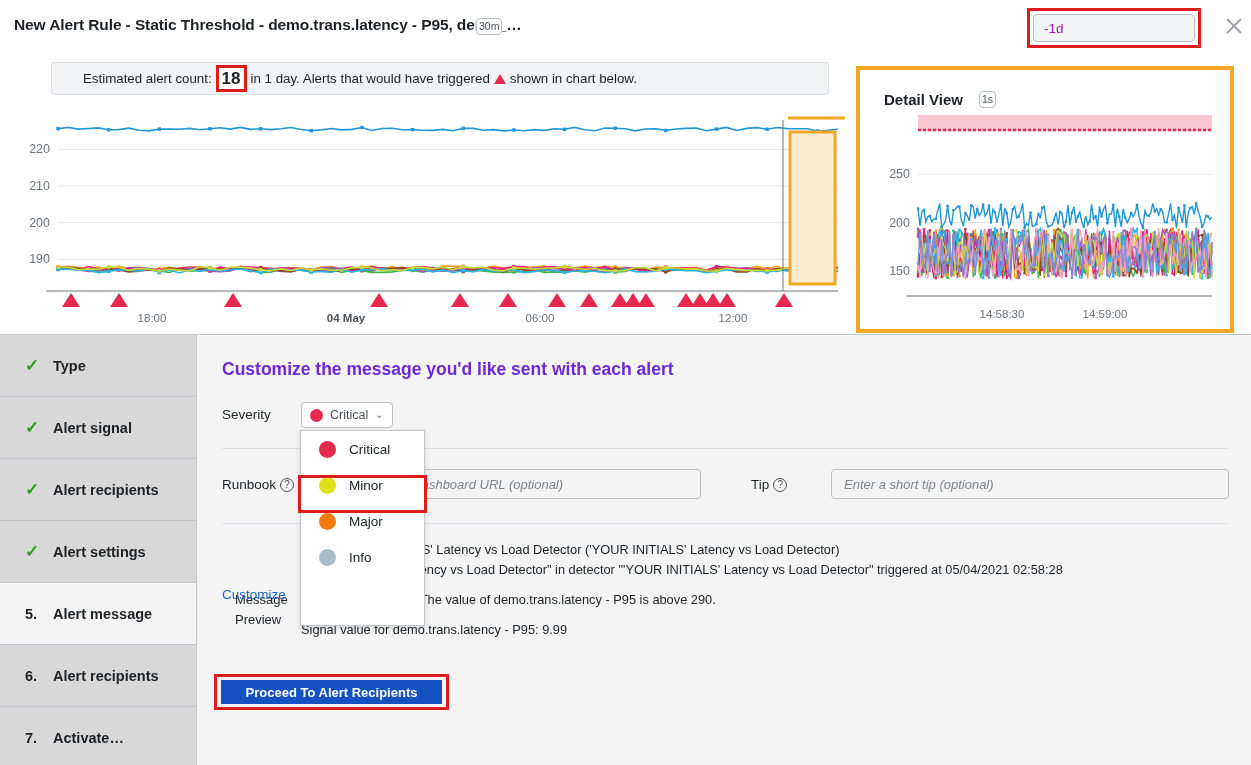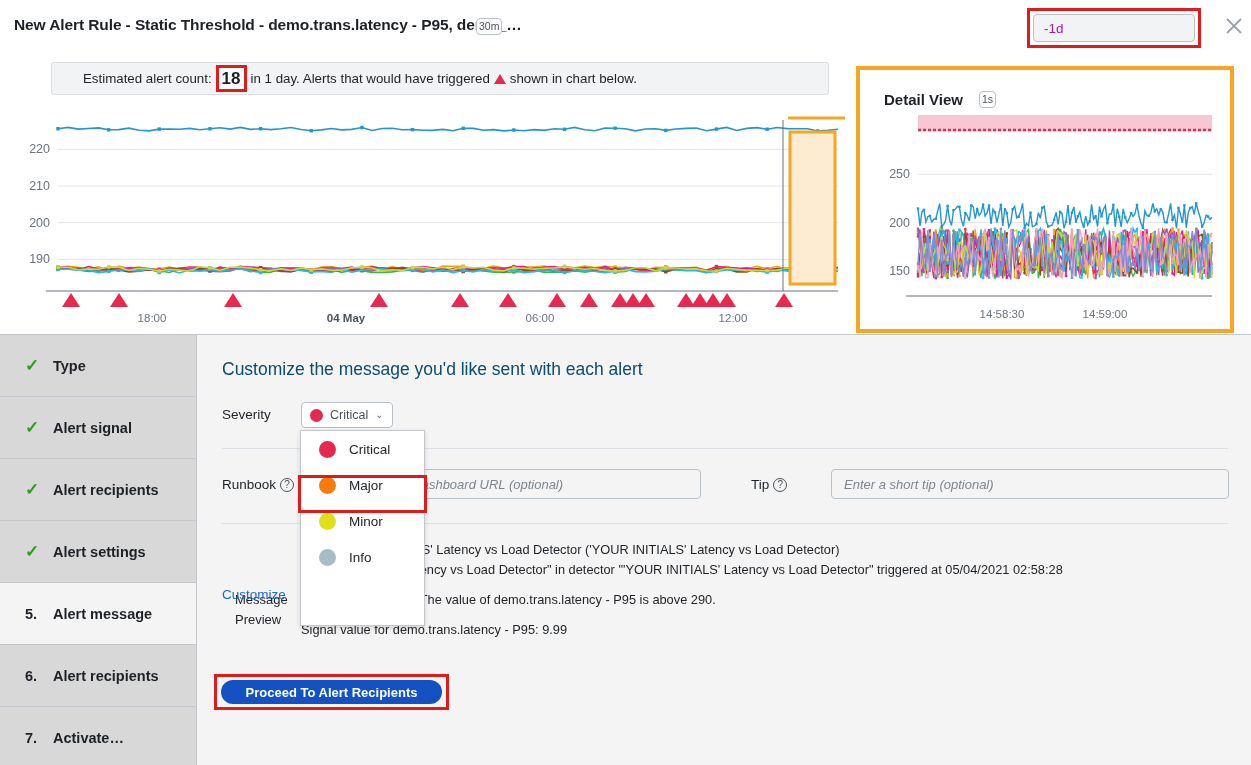--- a/index.html
+++ b/index.html
@@ -106,21 +106,21 @@
   }
   .step-num { width: 20px; margin-right: 8px; font-weight: 700; }
 
   
   .main {
     position: absolute; left: 196px; top: 334px; width: 1055px; height: 431px;
     background: #f4f4f4; border-top: 1px solid #c3c6ca; border-left: 1px solid #c3c6ca;
   }
   .main-title {
     position: absolute; left: 25px; top: 24px;
-    font-size: 17.5px; font-weight: 400; color: #0c4a6e;
+    font-size: 17.5px; font-weight: 700; color: #6d28d9;
   }
   .row-label {
     position: absolute; font-size: 13.5px; color: #1d2126;
   }
 
   .sev-button {
     position: absolute; left: 104px; top: 67px; height: 26px;
     background: #fff; border: 1px solid #b9bfc7; border-radius: 4px;
     display: flex; align-items: center; gap: 7px; padding: 0 8px;
     cursor: pointer;
@@ -157,21 +157,21 @@
   .msg-body { position: absolute; left: 104px; top: 205px; width: 940px; }
   .msg-line { font-size: 12.8px; color: #1d2126; line-height: 20px; white-space: nowrap; }
   .msg-gap { height: 10px; }
 
   .proceed-outline {
     position: absolute; left: 17px; top: 339px; width: 235px; height: 36px;
     border: 3px solid #e01b1b;
   }
   .proceed-btn {
     position: absolute; left: 24px; top: 345px; width: 221px; height: 24px;
-    background: #1452c4; color: #fff; border: 0; border-radius: 12px;
+    background: #1452c4; color: #fff; border: 0; border-radius: 0;
     font-family: "Liberation Sans", sans-serif;
     font-size: 13px; font-weight: 700; cursor: pointer;
     display: flex; align-items: center; justify-content: center;
     padding: 0;
   }
 
   
   .sev-menu {
     position: absolute; left: 300px; top: 430px; width: 125px; height: 196px;
     background: #fff; border: 1px solid #c3c6ca; z-index: 40;
@@ -1083,26 +1083,26 @@
     <div class="proceed-outline"></div>
     <button class="proceed-btn">Proceed To Alert Recipients</button>
   </div>
 
   <div class="sev-menu" id="sev-menu">
       <div class="sev-item">
         <span class="dot dot-lg" style="background: rgb(232, 41, 79);"></span>
         <span>Critical</span>
       </div>
       <div class="sev-item">
+        <span class="dot dot-lg" style="background: rgb(224, 224, 26);"></span>
+        <span>Minor</span>
+      </div>
+      <div class="sev-item">
         <span class="dot dot-lg" style="background: rgb(247, 123, 12);"></span>
         <span>Major</span>
-      </div>
-      <div class="sev-item">
-        <span class="dot dot-lg" style="background: rgb(224, 224, 26);"></span>
-        <span>Minor</span>
       </div>
       <div class="sev-item">
         <span class="dot dot-lg" style="background: rgb(168, 188, 198);"></span>
         <span>Info</span>
       </div>
     </div>
   <div class="sev-item-hl-outline"></div>
 
 </div>
 

